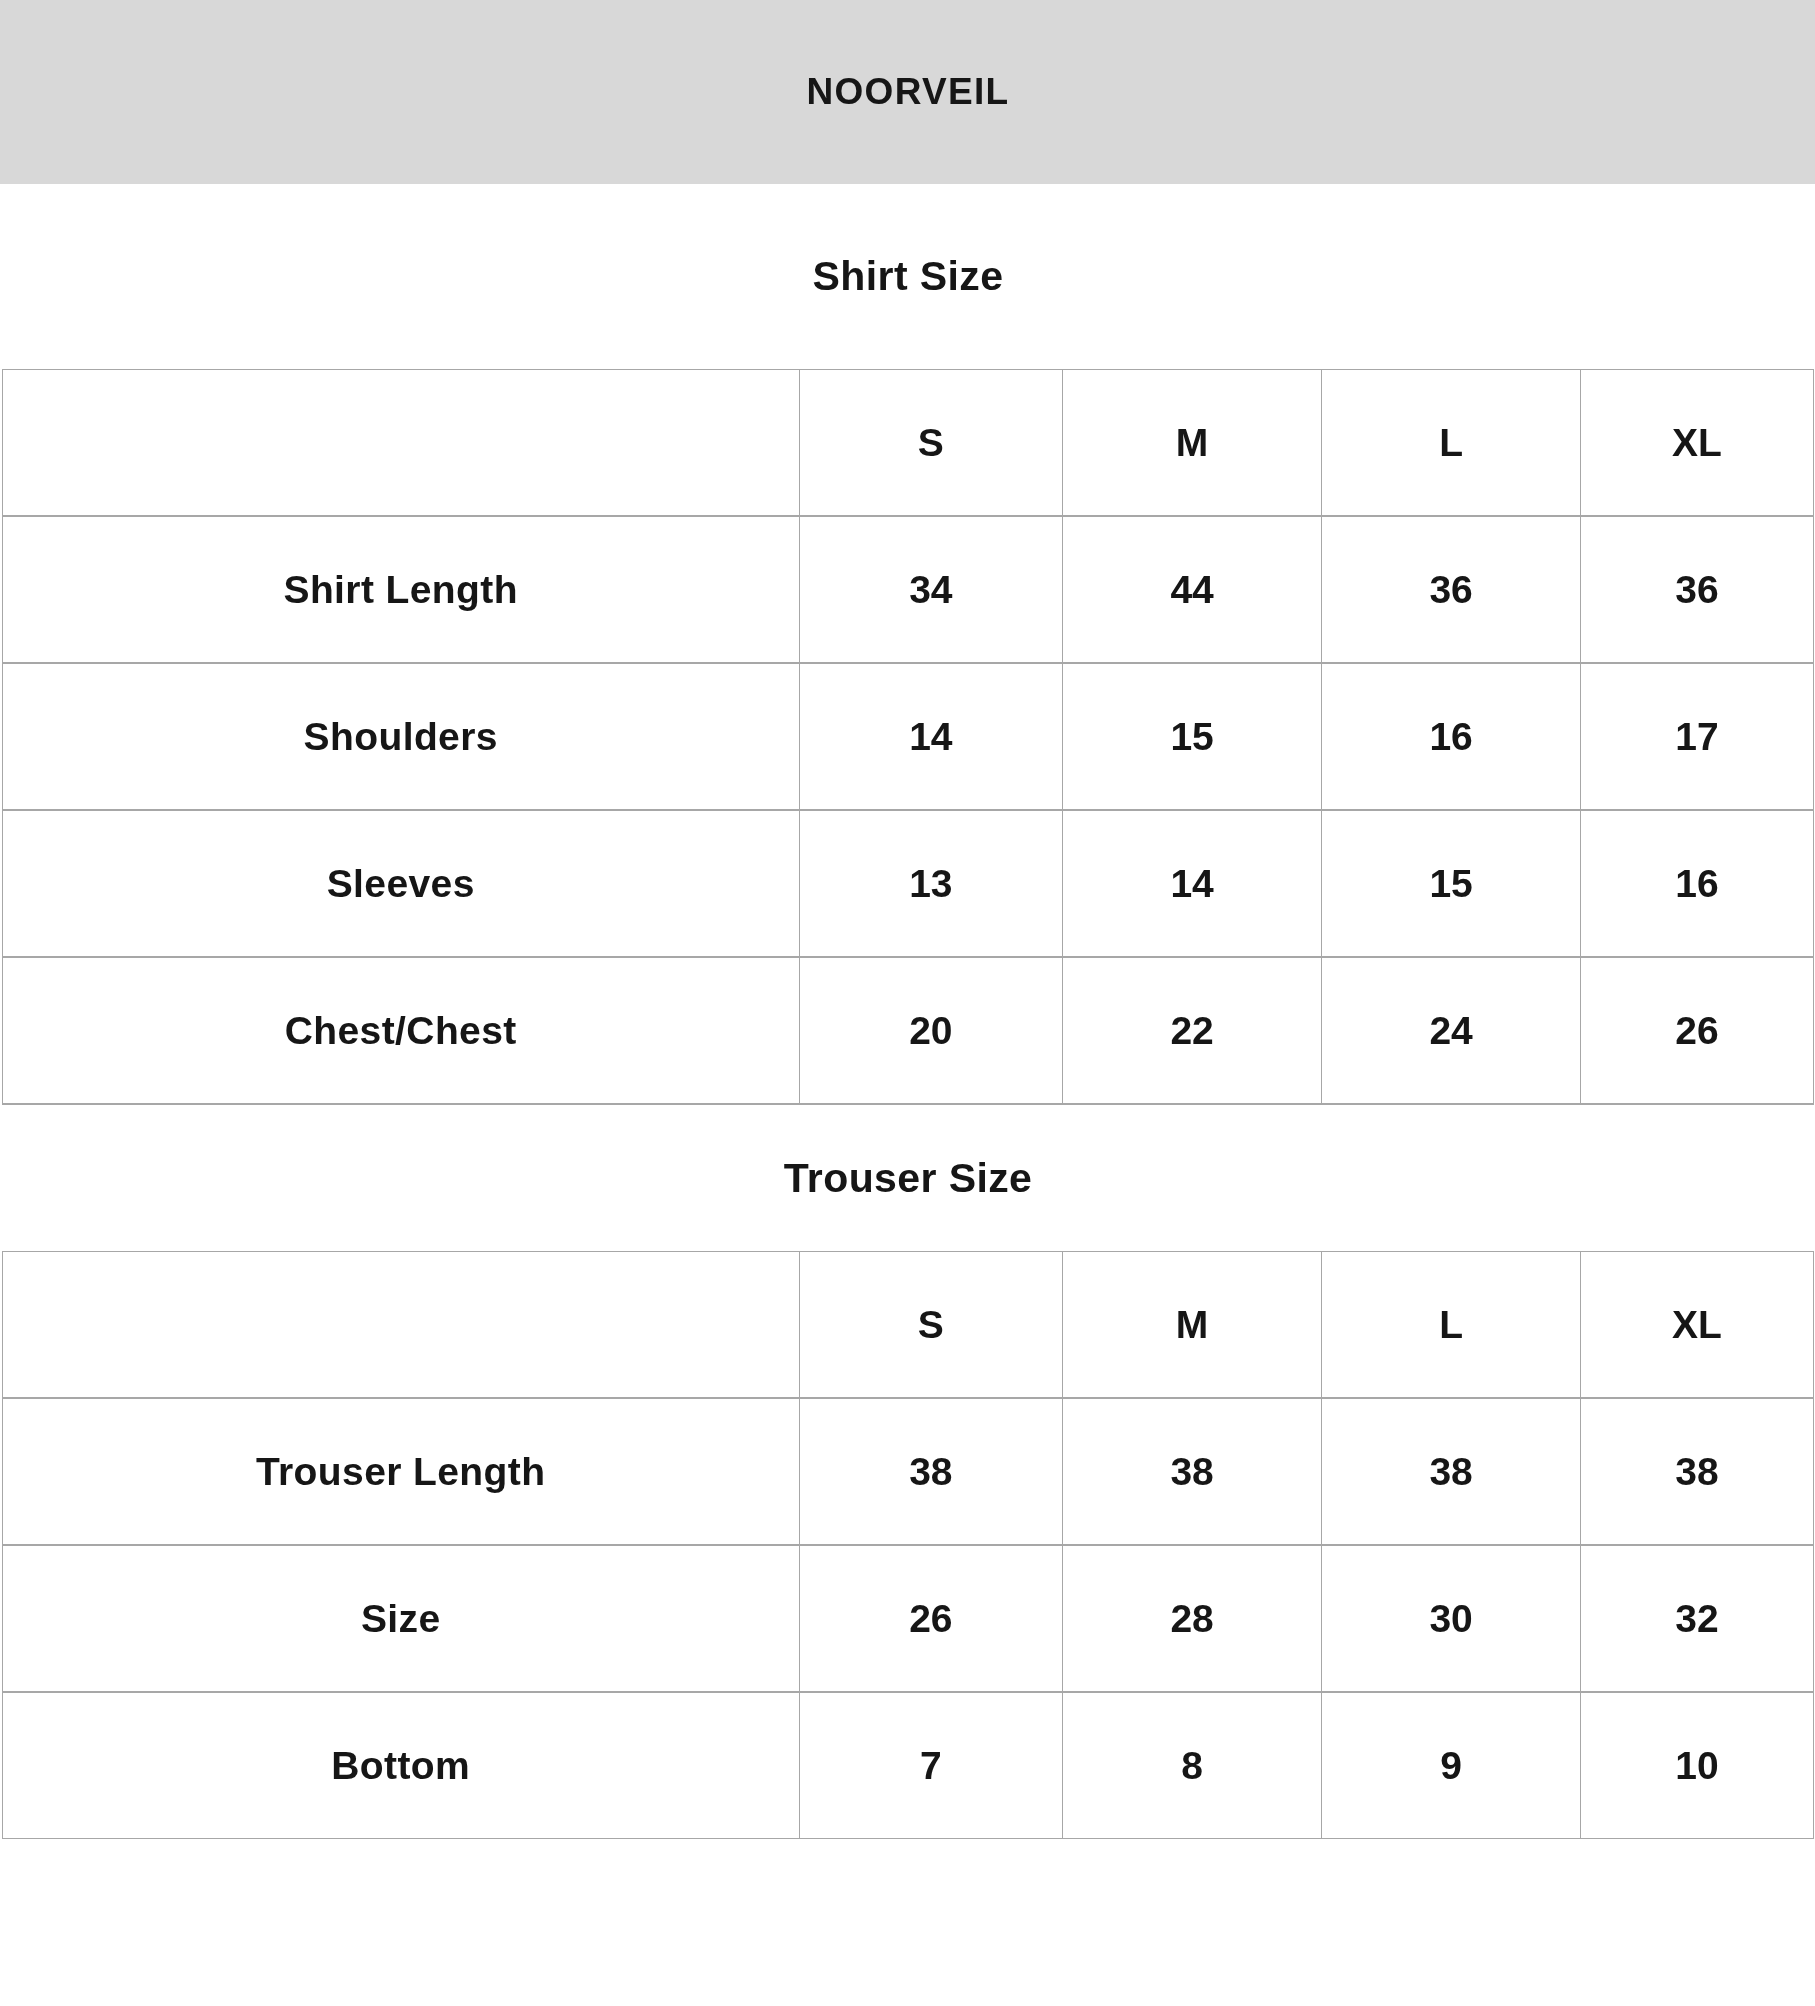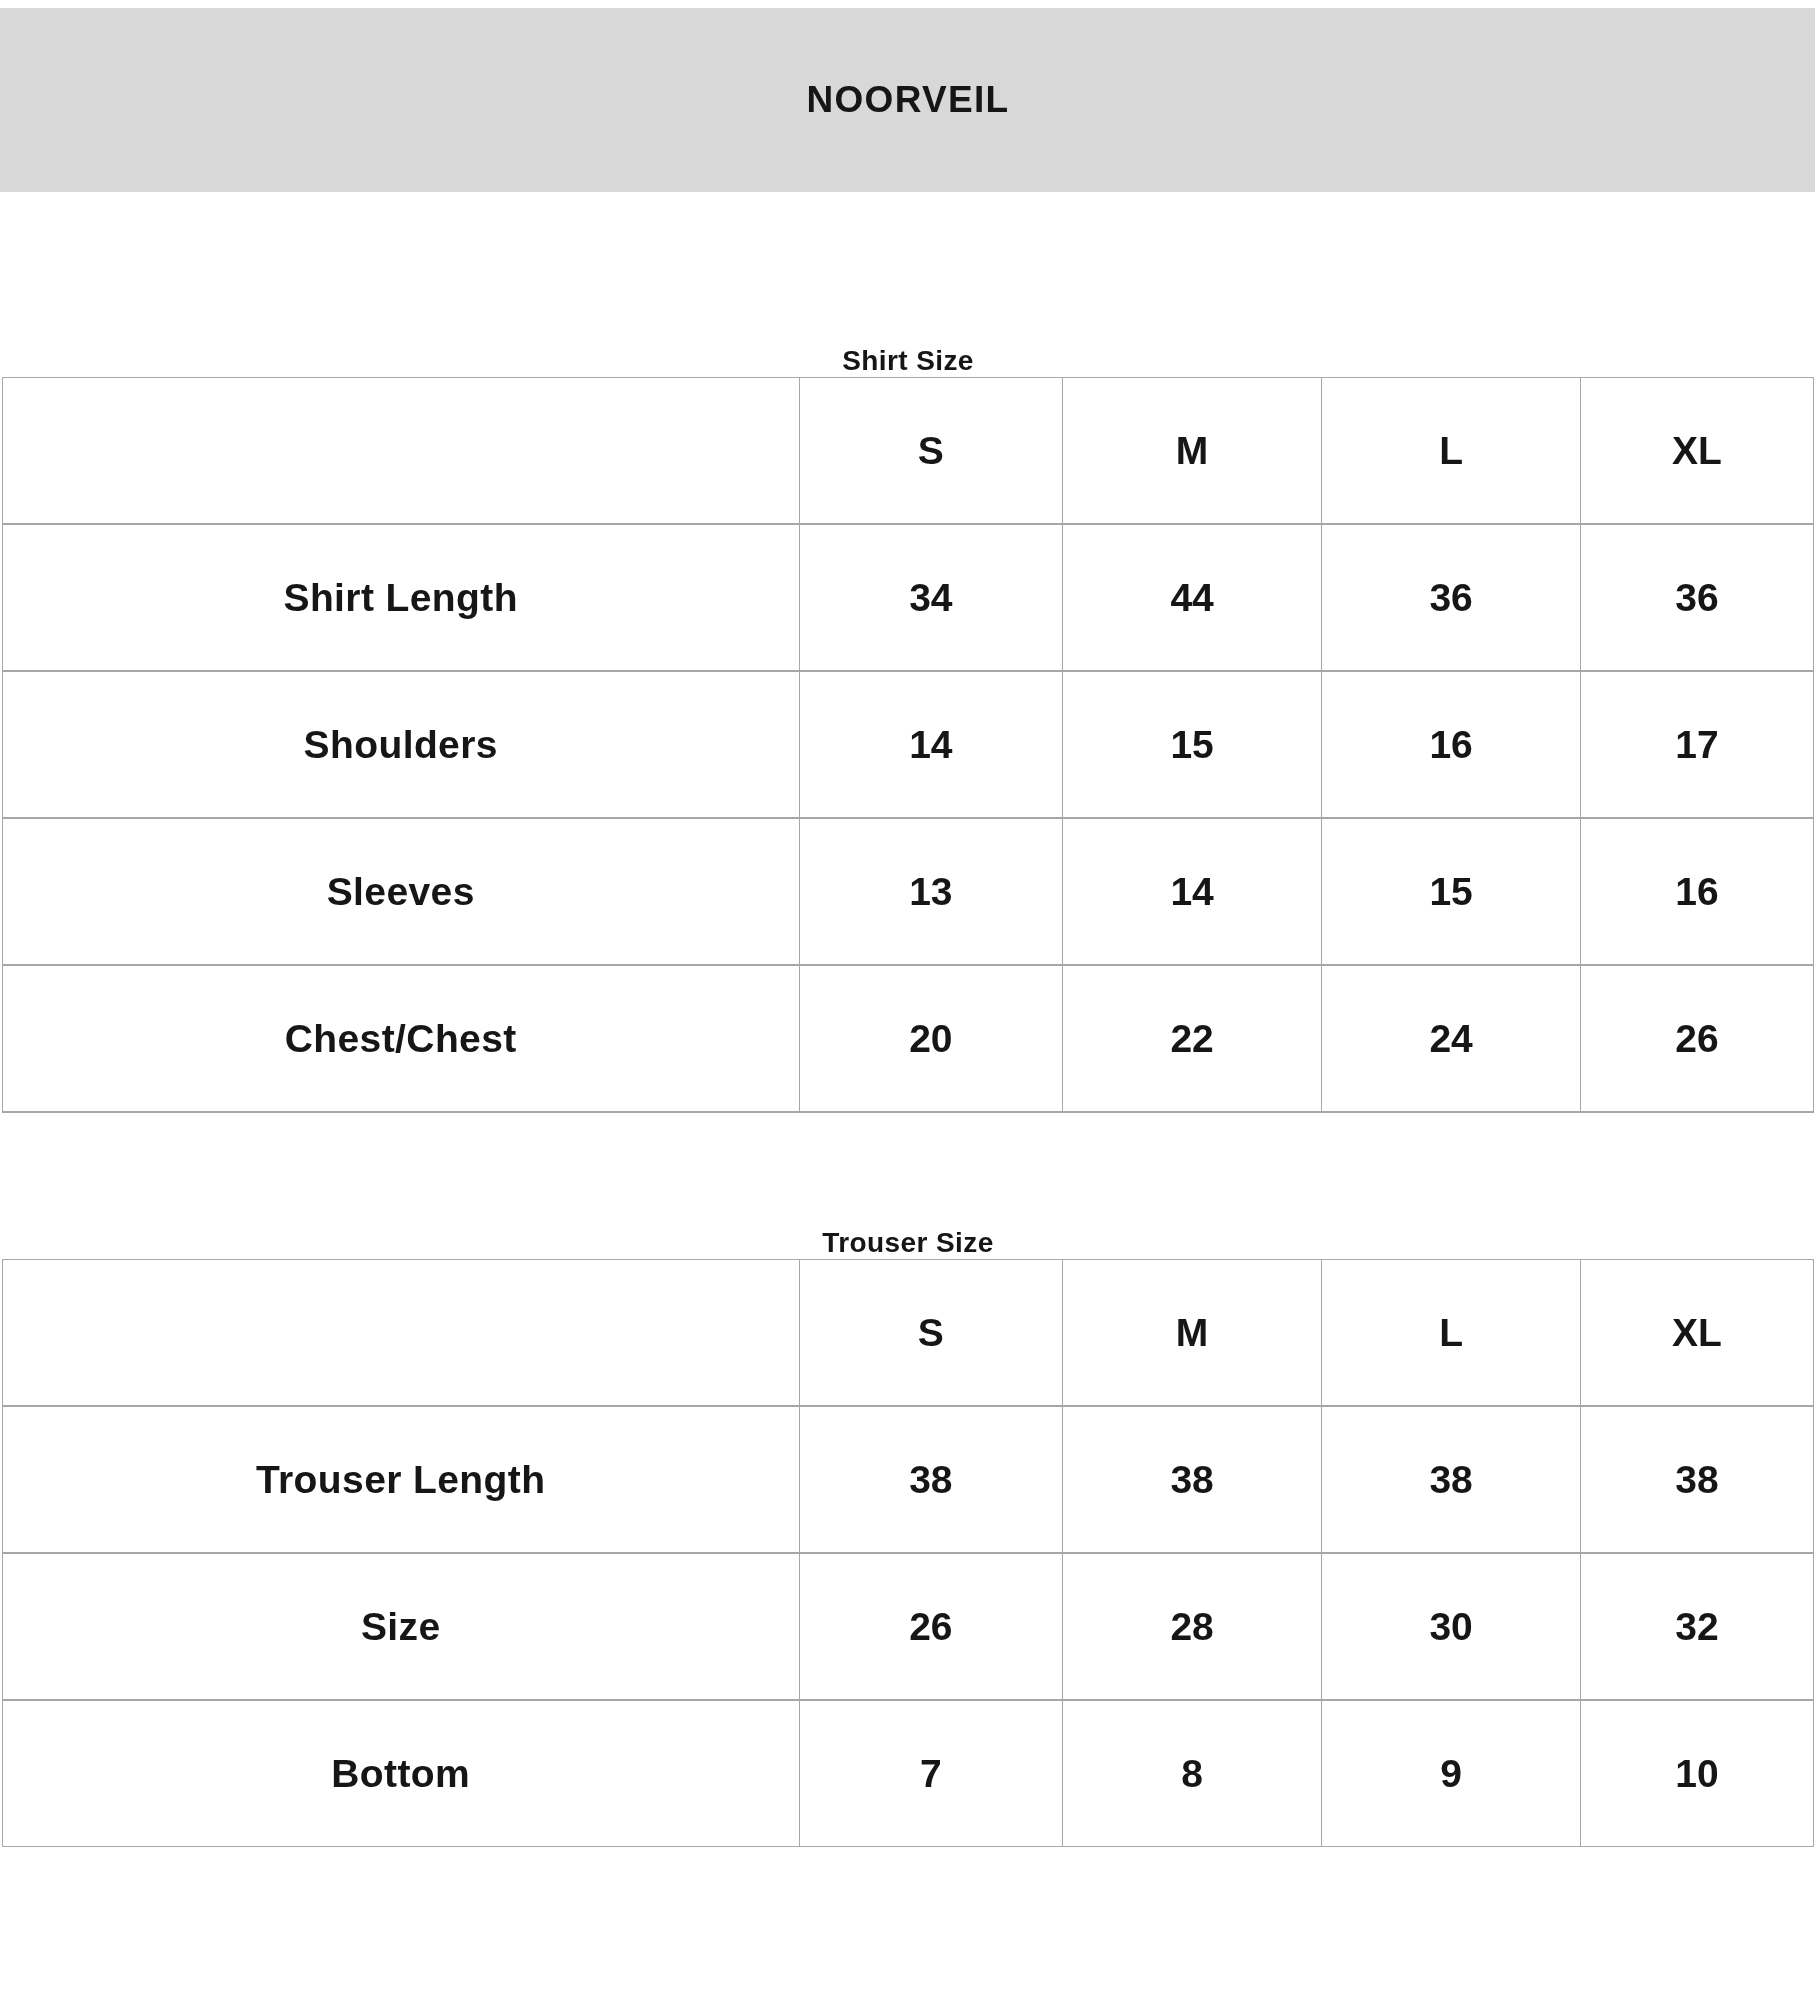--- a/index.html
+++ b/index.html
@@ -15,34 +15,33 @@
     color: #161616;
   }
 
   
   .banner {
     height: 184px;
     background: #d8d8d8;
     display: flex;
     align-items: center;
     justify-content: center;
-    margin-top: 8px;
   }
   .banner-title {
     font-size: 37px;
     font-weight: 700;
     letter-spacing: 1.3px;
   }
 
   
   .section-heading {
     display: flex;
-    align-items: flex-end;
+    align-items: center;
     justify-content: center;
-    font-size: 28px;
+    font-size: 41px;
     font-weight: 700;
     letter-spacing: 0.4px;
   }
   .section-heading.first  { height: 185px; }
   .section-heading.second { height: 146px; }
 
   
   table.size-table {
     border-collapse: collapse;
     table-layout: fixed;

